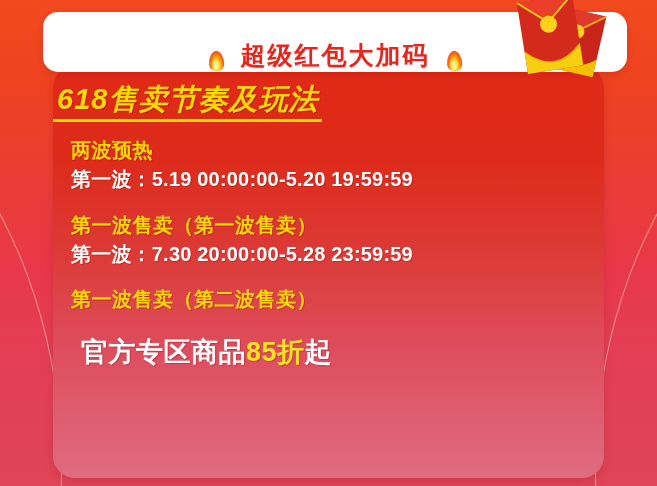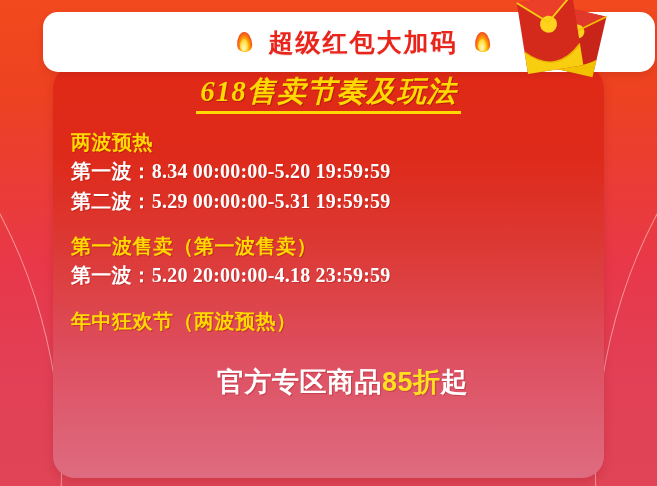--- a/index.html
+++ b/index.html
@@ -50,25 +50,24 @@
   .header-pill {
     position: absolute;
     left: 43px;
     top: 12px;
     width: 584px;
     height: 60px;
     background: #ffffff;
     border-radius: 15px;
     box-shadow: 0 3px 7px rgba(120, 20, 10, 0.18);
     display: flex;
-    align-items: center;
+    align-items: flex-end;
     justify-content: center;
     gap: 16px;
     z-index: 3;
-    padding-left: 28px;
   }
   .header-title {
     font-size: 25px;
     font-weight: bold;
     color: #E8241B;
     letter-spacing: 2px;
     white-space: nowrap;
     text-shadow: 0 1px 0 rgba(180,20,10,0.15);
   }
   
@@ -121,23 +120,21 @@
         #DC3A36 45%,
         #DE5062 72%,
         #DE6C80 100%);
     box-shadow: 0 4px 10px rgba(130, 20, 20, 0.20);
     z-index: 2;
     overflow: hidden;
   }
 
   
   .card-title-wrap {
-    text-align: center;
-    margin-top: 8px;
-    font-family: Liberation Serif, serif;
+    margin-top: 16px;
   }
   .card-title {
     display: inline-block;
     font-size: 29px;
     font-weight: bold;
     font-style: italic;
     color: #FFD900;
     letter-spacing: 1px;
     border-bottom: 3px solid #FFD900;
     padding: 0 4px 3px 4px;
@@ -145,21 +142,20 @@
     white-space: nowrap;
     text-shadow: 1px 1px 0 rgba(150, 15, 5, 0.55);
   }
 
   
   .body {
     padding: 14px 0 0 18px;
   }
   .section {
     margin-bottom: 16px;
-    font-family: Liberation Serif, serif;
   }
   .section.tight { margin-bottom: 0; }
 
   .sec-head {
     font-size: 20px;
     font-weight: bold;
     color: #FFD900;
     letter-spacing: 0.5px;
     line-height: 1.45;
     white-space: nowrap;
@@ -170,27 +166,26 @@
     font-weight: bold;
     color: #FFFFFF;
     letter-spacing: 0.2px;
     line-height: 1.48;
     white-space: nowrap;
     text-shadow: 1px 1px 0 rgba(150, 15, 5, 0.35);
   }
 
   
   .footer {
-    margin-top: 28px;
+    margin-top: 20px;
     padding-left: 10px;
     display: flex;
     align-items: baseline;
     gap: 30px;
     white-space: nowrap;
-    justify-content: center;
   }
   .promo {
     font-size: 27px;
     font-weight: bold;
     color: #FFFFFF;
     letter-spacing: 0.5px;
     text-shadow: 1px 1px 1px rgba(150, 20, 20, 0.35);
   }
   .promo .hl {
     color: #FFE11F;
@@ -233,31 +228,30 @@
   <div class="card">
 
     <div class="card-title-wrap">
       <span class="card-title">618售卖节奏及玩法</span>
     </div>
 
     <div class="body">
 
       <div class="section">
         <div class="sec-head">两波预热</div>
-        <div class="sec-line">第一波：8.34 00:00:00-5.20 19:59:59</div>
-        <div class="sec-line">第二波：5.29 00:00:00-5.31 19:59:59</div>
+        <div class="sec-line">第一波：5.19 00:00:00-5.20 19:59:59</div>
       </div>
 
       <div class="section">
         <div class="sec-head">第一波售卖（第一波售卖）</div>
-        <div class="sec-line">第一波：5.20 20:00:00-4.18 23:59:59</div>
+        <div class="sec-line">第一波：7.30 20:00:00-5.28 23:59:59</div>
       </div>
 
       <div class="section tight">
-        <div class="sec-head">年中狂欢节（两波预热）</div>
+        <div class="sec-head">第一波售卖（第二波售卖）</div>
       </div>
 
       <div class="footer">
         <div class="promo"><span>官方专区商品</span><span class="hl">85折</span><span>起</span></div>
       </div>
 
     </div>
   </div>
 </div>
 

